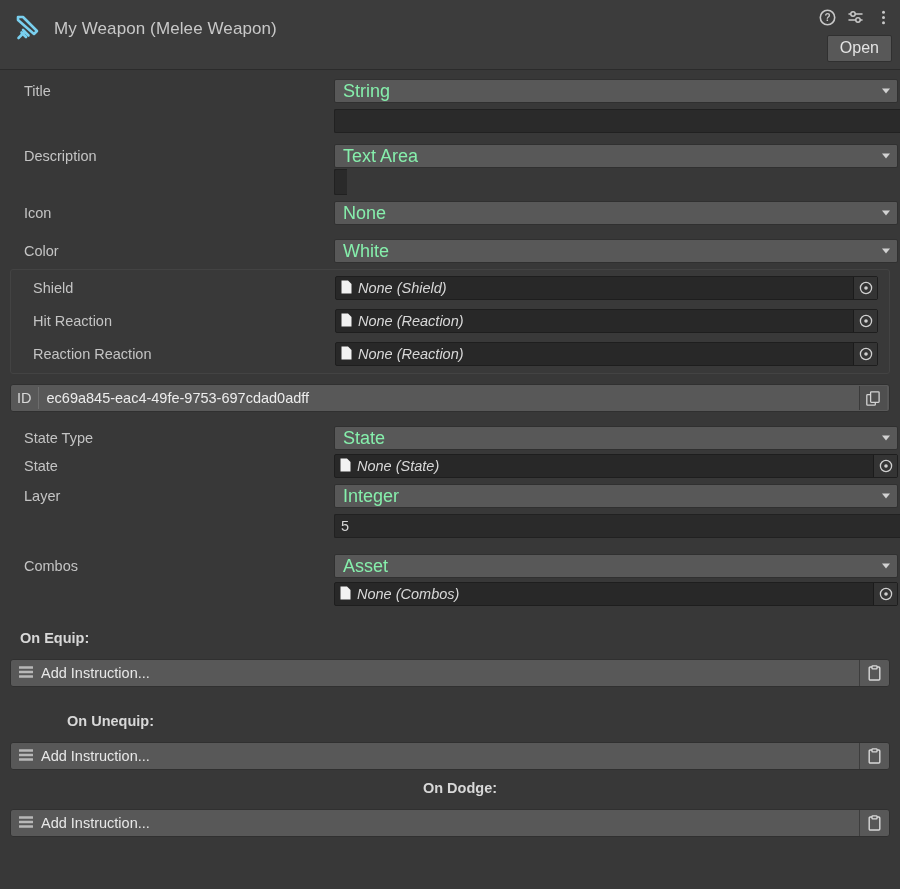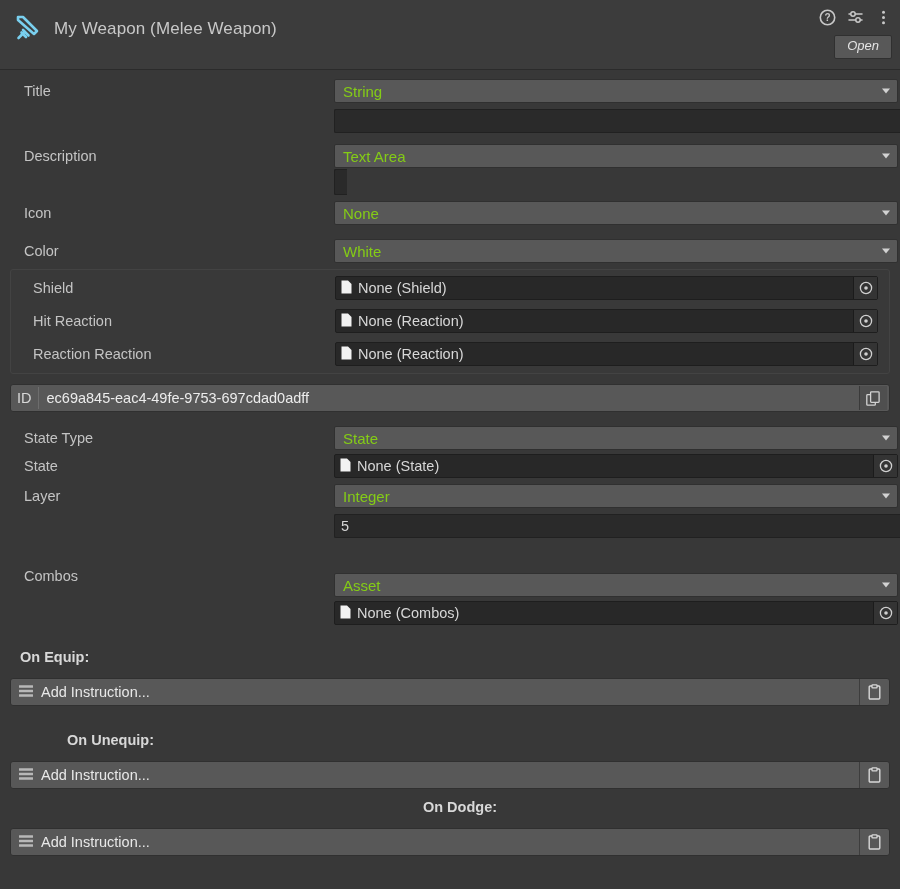--- a/index.html
+++ b/index.html
@@ -51,26 +51,25 @@
     gap: 11px;
   }
   .hicon { width: 17px; height: 17px; cursor: pointer; display:block; }
   .open-button {
     position: absolute;
     right: 8px; top: 35px;
     background: #585858;
     border: 1px solid #303030;
     border-radius: 2px;
     color: #e4e4e4;
-    font-size: 13px;
+    font-size: 16px;
     font-family: "Liberation Sans", sans-serif;
     padding: 3px 12px 4px 12px;
     cursor: pointer;
     line-height: 1.15;
-    font-style: italic;
   }
 
   
   .body { padding: 0; position: relative; }
 
   .row {
     display: flex;
     align-items: center;
     position: relative;
   }
@@ -86,22 +85,22 @@
 
   
   .dropdown {
     background: #585858;
     border: 1px solid #303030;
     border-radius: 2px;
     height: 24px;
     display: flex;
     align-items: center;
     padding: 0 8px;
-    color: #84cc16;
-    font-size: 15px;
+    color: #86efac;
+    font-size: 18px;
     cursor: pointer;
     position: relative;
   }
   .dropdown .caret {
     position: absolute;
     right: 7px; top: 50%;
     transform: translateY(-50%);
     width: 0; height: 0;
     border-left: 4.5px solid transparent;
     border-right: 4.5px solid transparent;
@@ -138,20 +137,21 @@
     border: 1px solid #1e1e1e;
     border-radius: 2px;
     height: 24px;
     display: flex;
     align-items: center;
     padding: 0 0 0 5px;
     color: #d8d8d8;
     font-size: 14.5px;
     cursor: pointer;
     position: relative;
+    font-style: italic;
   }
   .objfield .doc-icon { margin-right: 6px; flex: 0 0 11px; display:block; }
   .objfield .picker {
     position: absolute;
     right: 0; top: 0; bottom: 0;
     width: 24px;
     border-left: 1px solid #1b1b1b;
     background: #343434;
     display: flex;
     align-items: center;
@@ -469,21 +469,21 @@
     </div>
     <div class="row" style="margin-top:6px;">
       <span class="label"></span>
       <span class="ctrl" style="padding-right:0px;">
         <span class="textfield" style="border-right:none;border-radius:2px 0 0 2px;">5</span>
       </span>
     </div>
 
     <div class="row" style="margin-top:16px;">
       <span class="label">Combos</span>
-      <span class="ctrl" style="padding-right:2px;margin-top:19px;">
+      <span class="ctrl" style="padding-right:2px;">
         <span class="dropdown">
           <span>Asset</span>
           <span class="caret"></span>
         </span>
       </span>
     </div>
     <div class="row" style="margin-top:4px;">
       <span class="label"></span>
       <span class="ctrl" style="padding-right:2px;">
         <span class="objfield">

